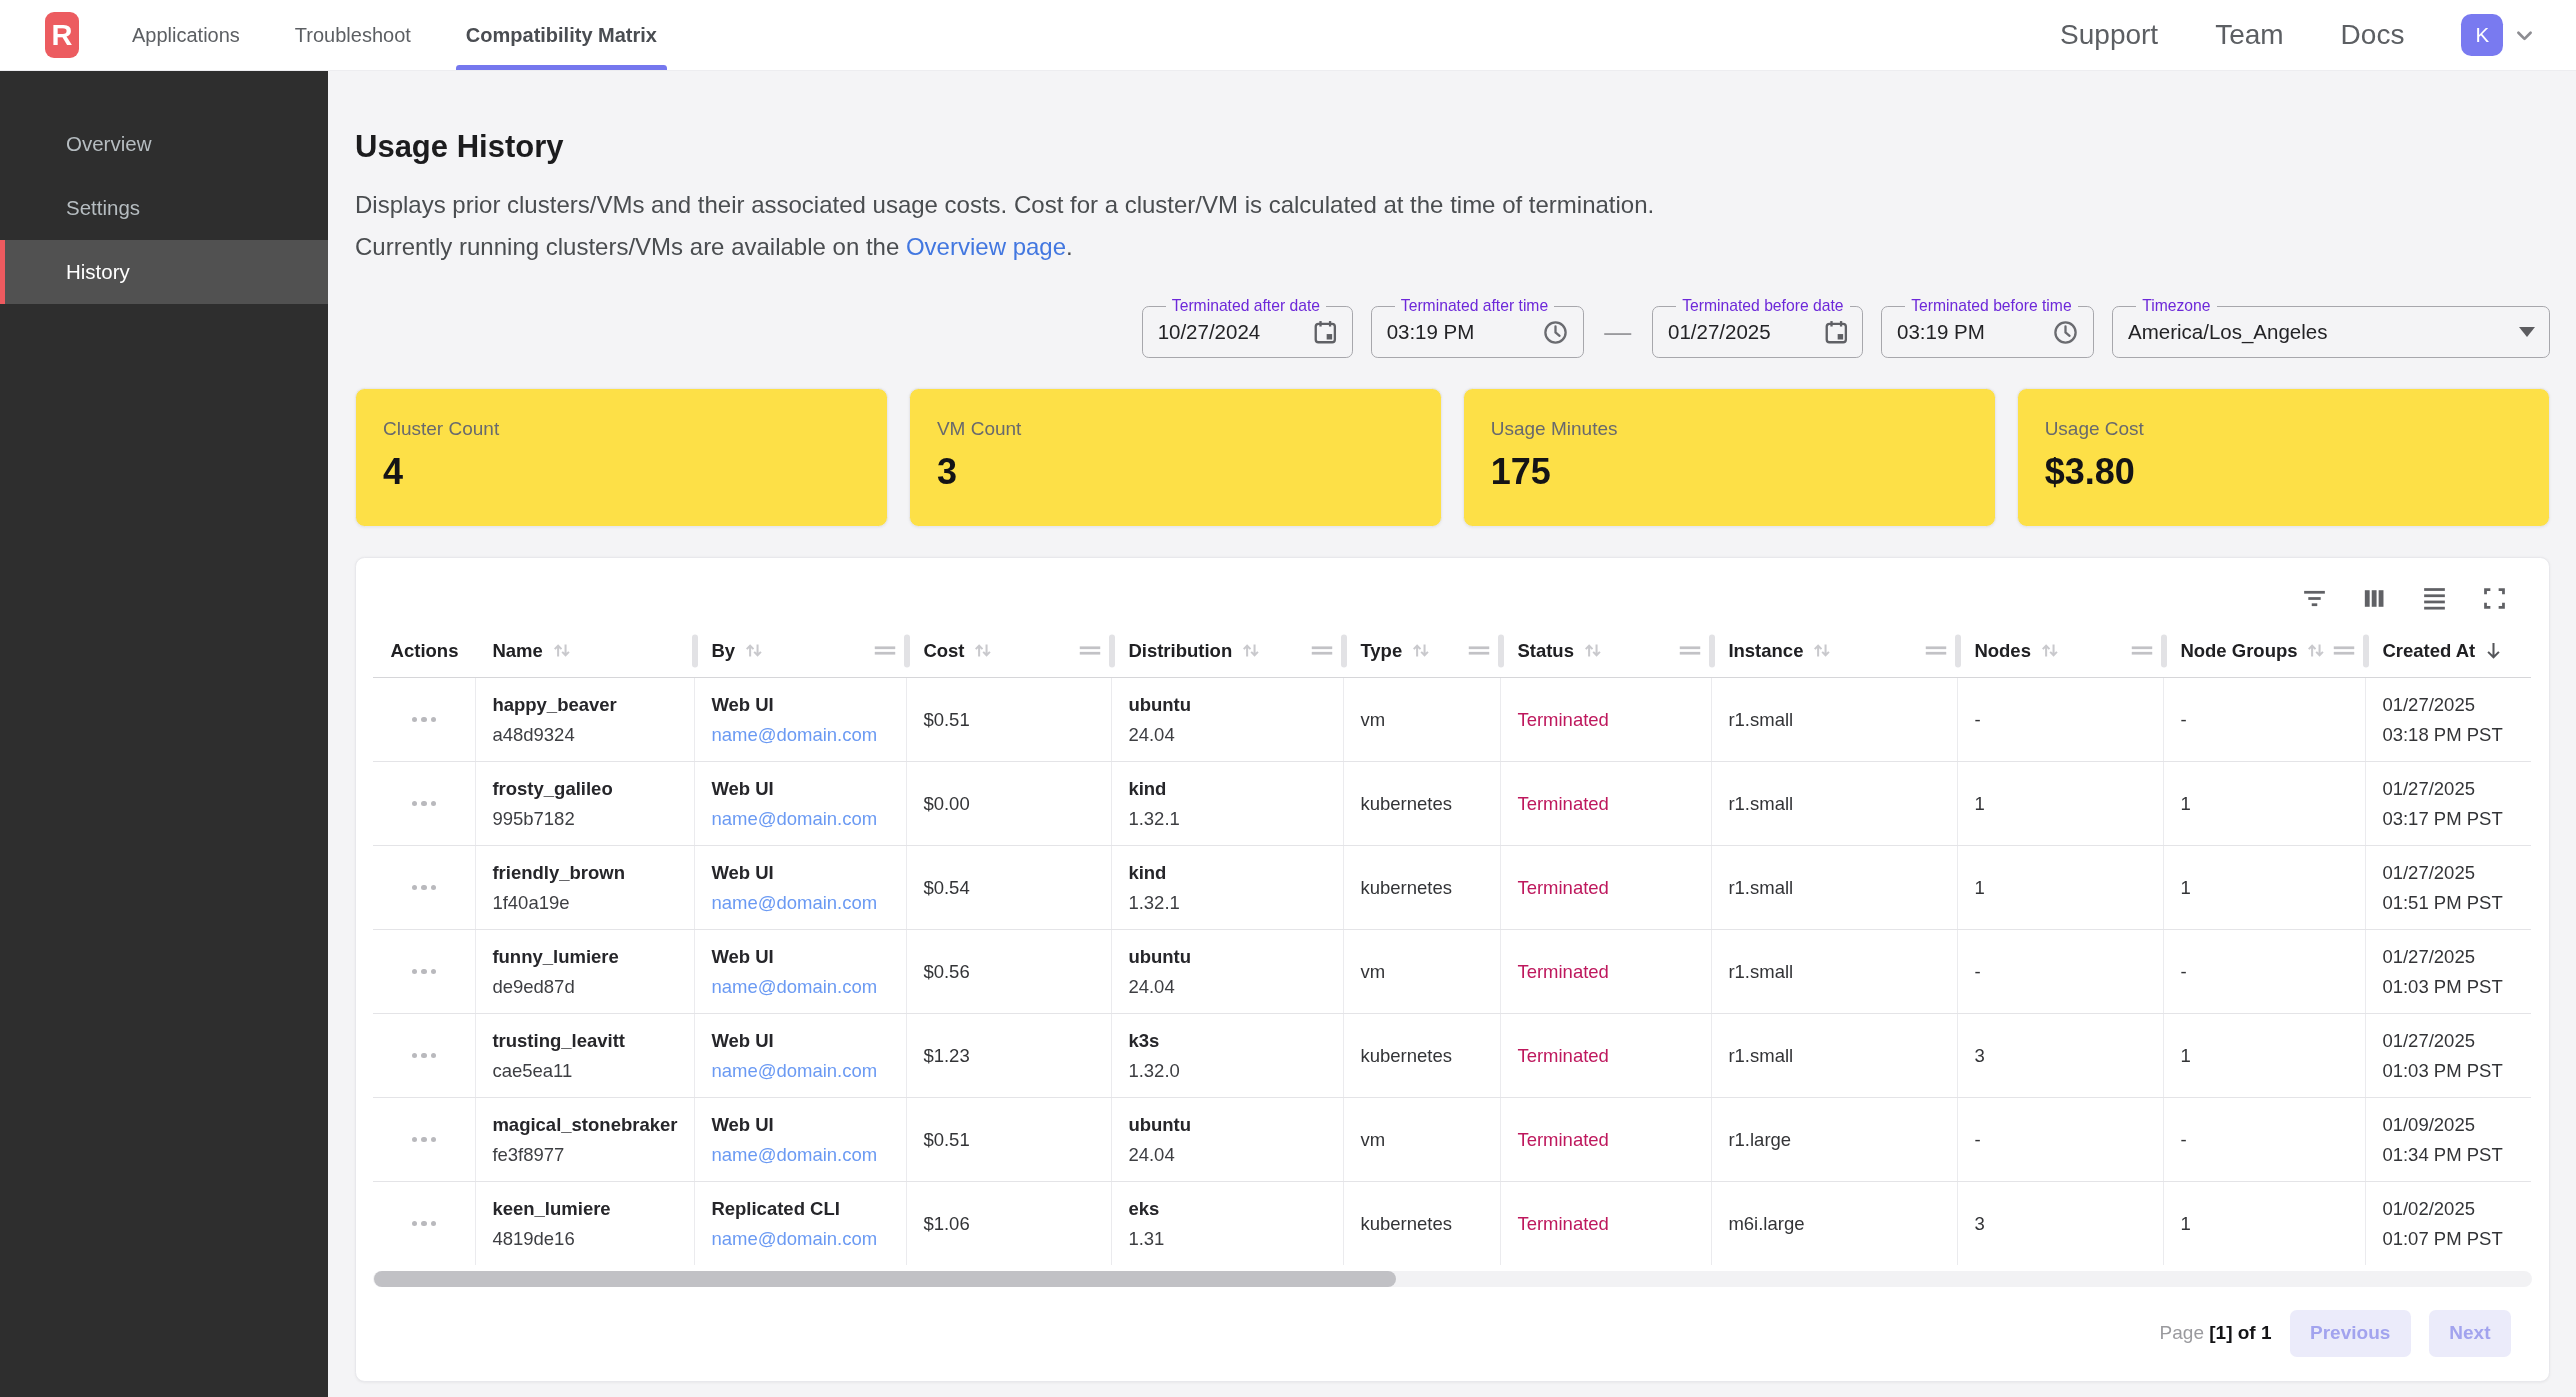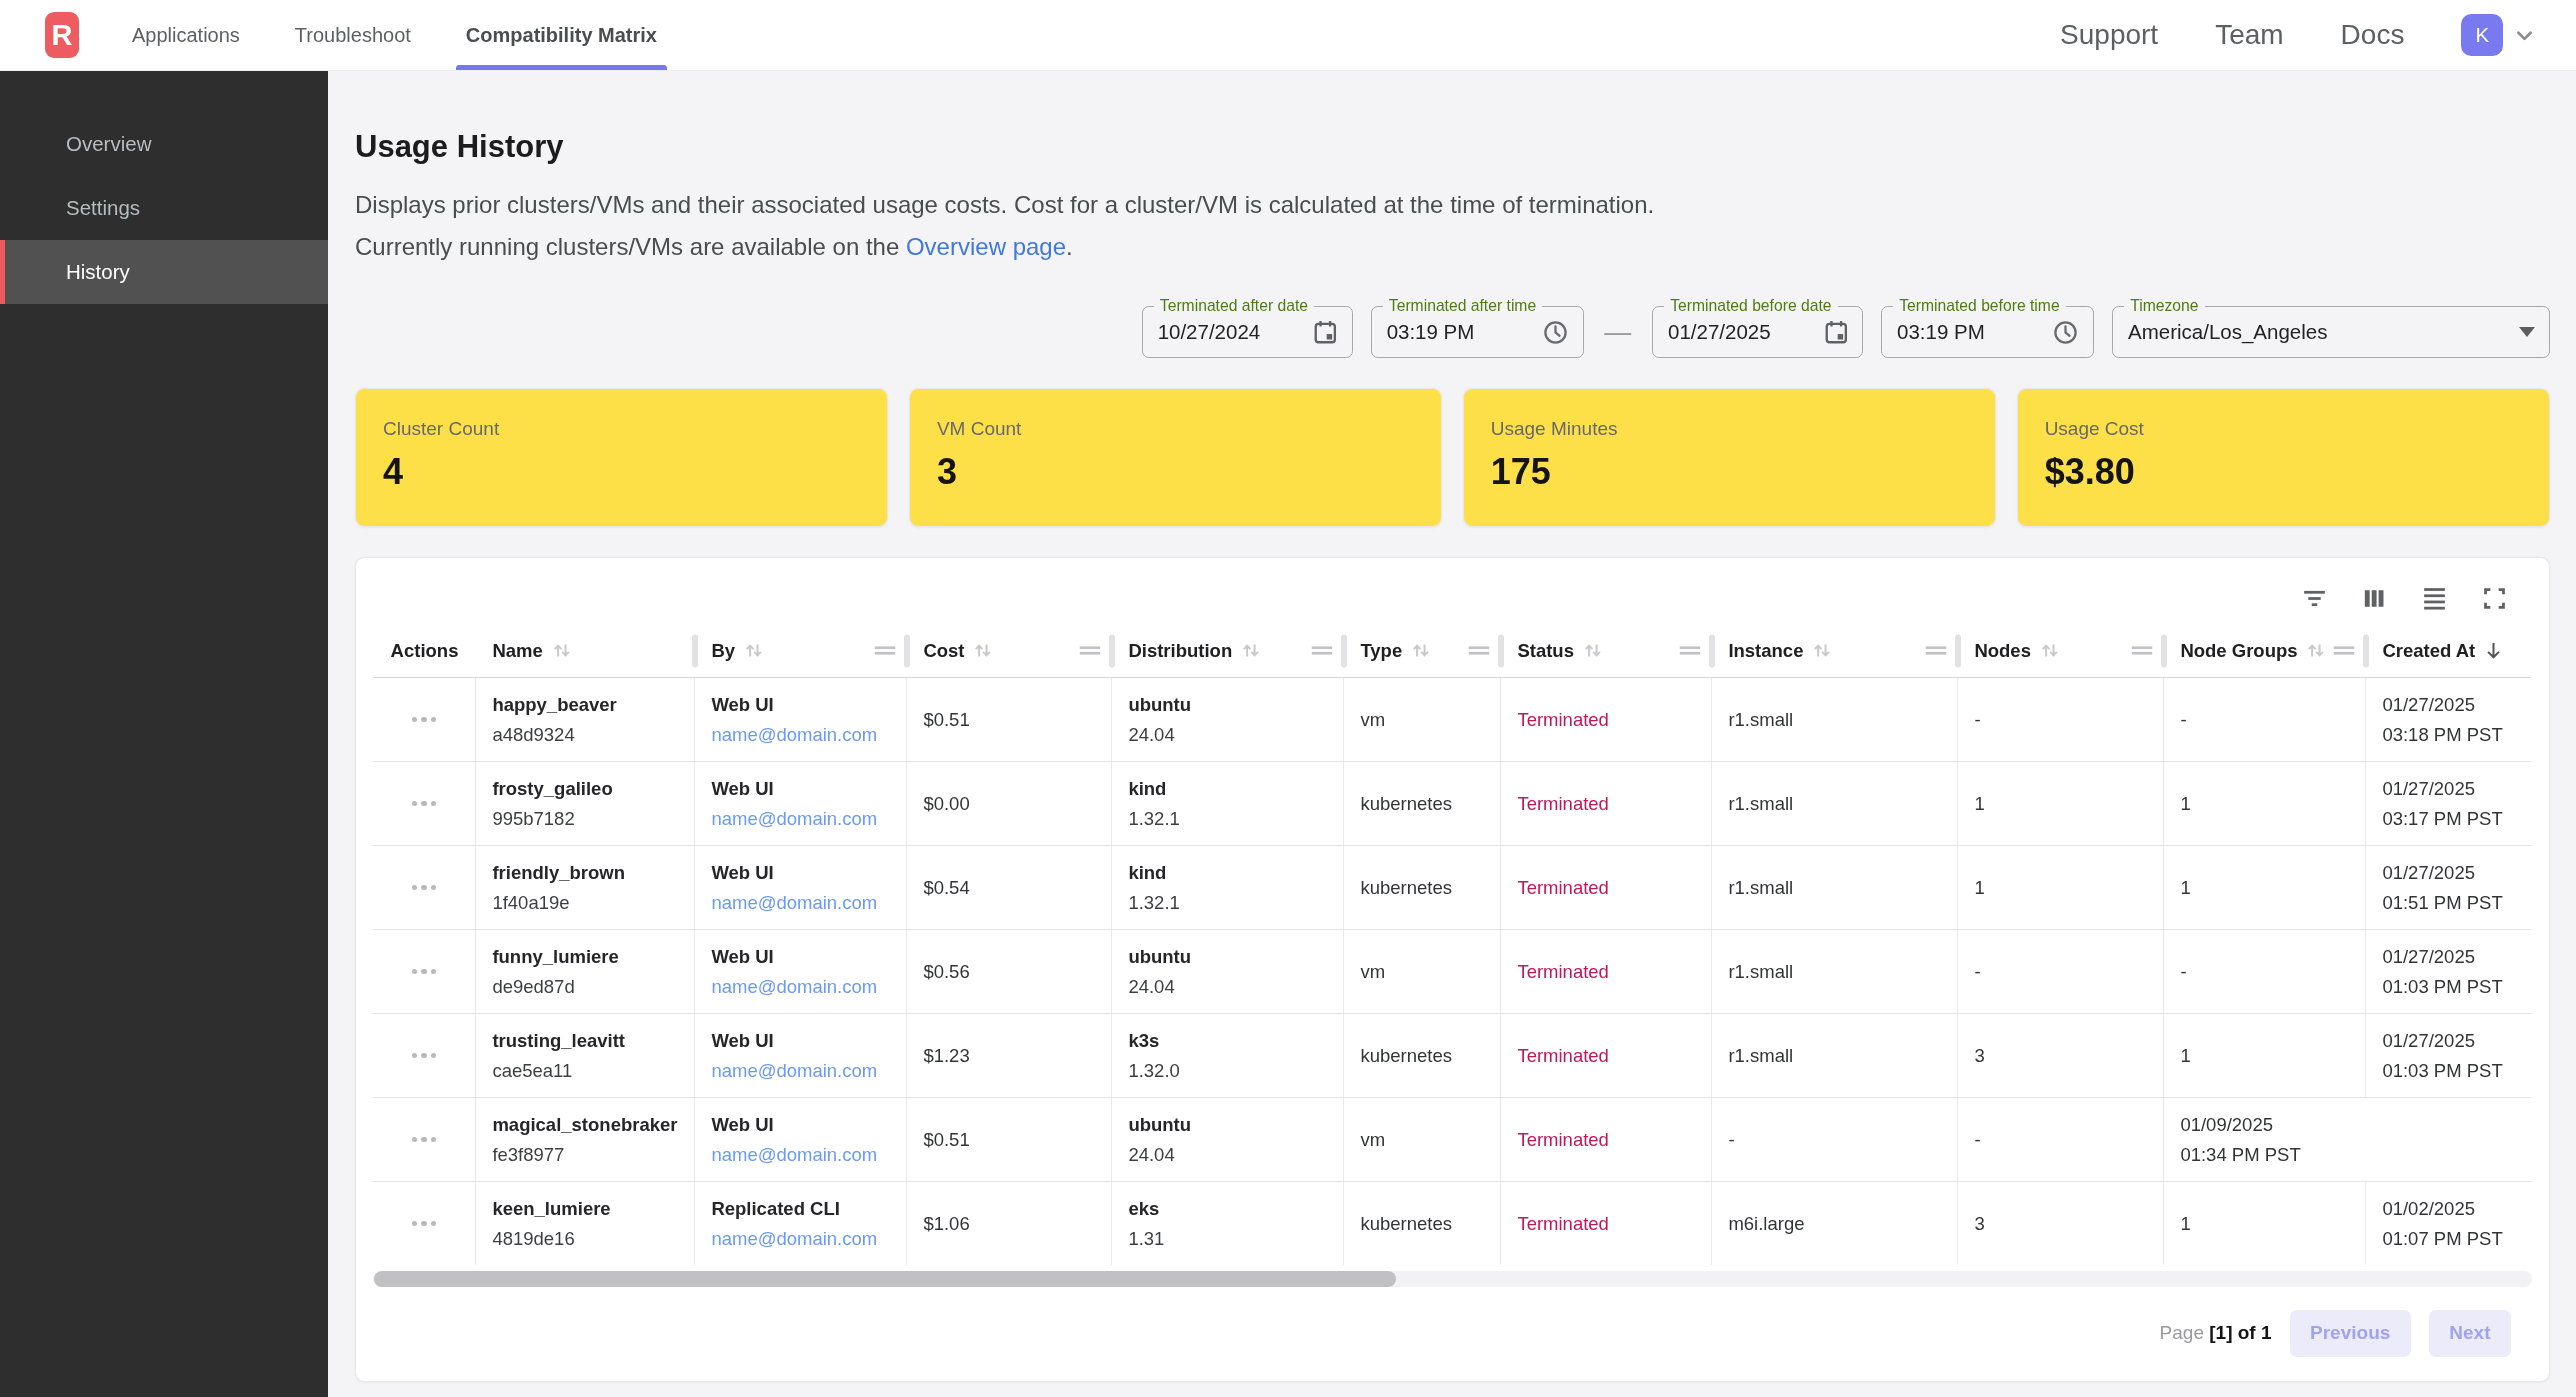--- a/index.html
+++ b/index.html
@@ -33,21 +33,21 @@
 
   .content { flex:1; padding:57px 26px 0 27px; }
   .page-title { font-size:31px; line-height:38px; font-weight:bold; color:#1c1c1e; }
   .page-desc { margin-top:18px; font-size:24px; line-height:42px; color:#4a4d50; max-width:1306px; }
   .page-desc a { color:#4277e0; text-decoration:none; cursor:pointer; }
 
   
   .filters { margin-top:38px; display:flex; justify-content:flex-end; align-items:center; gap:18px; }
   .field { position:relative; height:52px; border:1.4px solid #a7a7ac; border-radius:6.8px;
     display:flex; align-items:center; padding:0 13.7px 0 15px; background:transparent; }
-  .field .flabel { position:absolute; top:-10.3px; left:11px; font-size:15.7px; color:#4d7c0f;
+  .field .flabel { position:absolute; top:-10.3px; left:23px; font-size:15.7px; color:#6d28d9;
     background:#f4f4f6; padding:0 6.2px; white-space:nowrap; }
   .field .fvalue { font-size:20.5px; color:#232326; white-space:nowrap; }
   .field .ficon { margin-left:auto; display:flex; align-items:center; }
   .f-date { width:211px; } .f-time { width:213px; } .f-tz { width:438px; }
   .range-dash { font-size:27px; color:#9a9a9e; margin:0 2.7px; }
   .tz-arrow { margin-left:auto; width:0; height:0; border-left:8.2px solid transparent;
     border-right:8.2px solid transparent; border-top:10.3px solid #5c5c60; }
 
   
   .stats { margin-top:30px; display:flex; gap:20.5px; }
@@ -643,20 +643,23 @@
       <span class="l1">ubuntu</span>
       <span class="l2">24.04</span>
     </div>
     <div class="td">
       <span>vm</span>
     </div>
     <div class="td status">
       <span>Terminated</span>
     </div>
     <div class="td">
+      <span>r1.large</span>
+    </div>
+    <div class="td">
       <span>-</span>
     </div>
     <div class="td">
       <span>-</span>
     </div>
     <div class="td">
       <span>01/09/2025</span>
       <span>01:34 PM PST</span>
     </div>
   </div>

